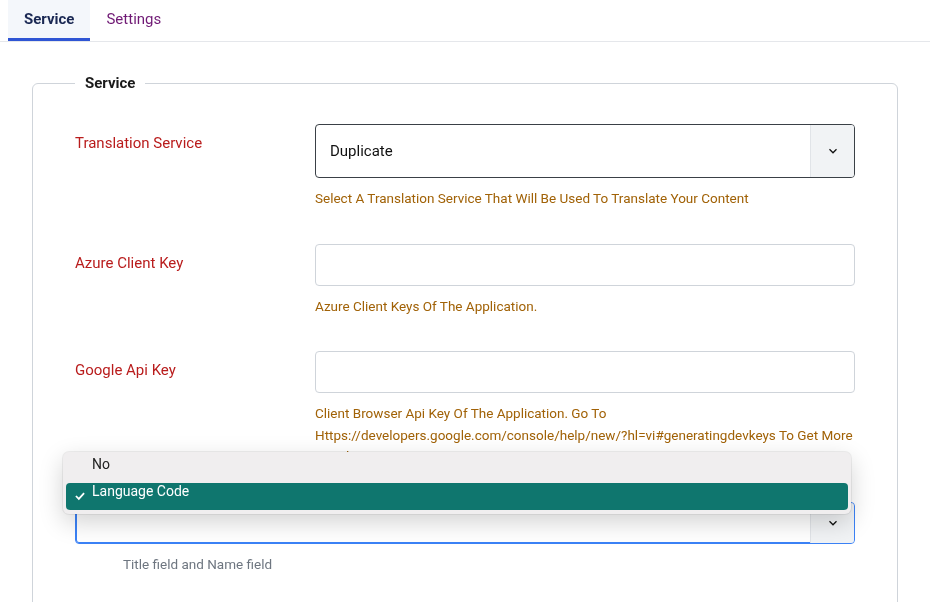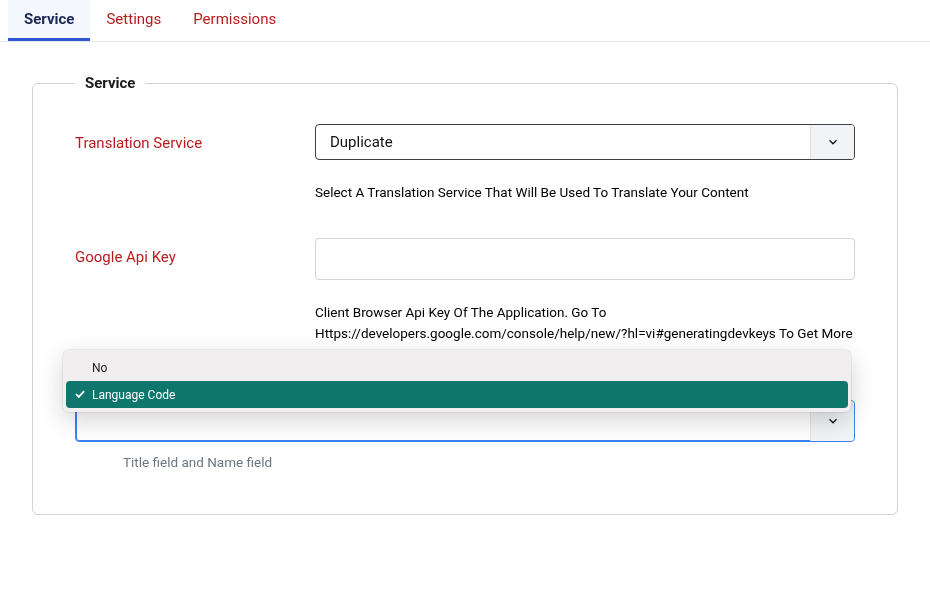--- a/index.html
+++ b/index.html
@@ -15,21 +15,21 @@
 
   
   .tabs {
     display: flex;
     border-bottom: 1px solid #e5e7eb;
     padding-left: 8px;
   }
   .tab {
     padding: 10px 16px 10px 16px;
     font-size: 15px;
-    color: #b91c1c;
+    color: #701a75;
     cursor: pointer;
     border-bottom: 3px solid transparent;
   }
   .tab.active {
     font-weight: 700;
     color: #1a2853;
     border-bottom: 3px solid #2f55d4;
     background: #f4f7fb;
   }
 
@@ -66,21 +66,21 @@
     flex: 1;
     position: relative;
   }
 
   
   .select {
     display: flex;
     align-items: center;
     justify-content: space-between;
     width: 100%;
-    height: 36px;
+    height: 54px;
     border: 1px solid #3a4046;
     border-radius: 4px;
     background: #fff;
     overflow: hidden;
     cursor: pointer;
   }
   .select .sel-text {
     padding: 0 14px;
     color: #111;
   }
@@ -100,23 +100,23 @@
     width: 100%;
     height: 42px;
     border: 1px solid #cfd4da;
     border-radius: 4px;
     padding: 0 12px;
     font-size: 15px;
     outline: none;
   }
 
   .help {
-    margin-top: 22px;
+    margin-top: 10px;
     font-size: 13.5px;
-    color: #000000;
+    color: #a16207;
     line-height: 1.6;
   }
 
   
   .suffix-select {
     display: flex;
     align-items: center;
     justify-content: flex-end;
     width: 100%;
     height: 42px;
@@ -140,24 +140,23 @@
     left: -12px;
     right: 4px;
     background: #f0eeef;
     border-radius: 6px;
     box-shadow: 0 8px 24px rgba(0,0,0,0.18), 0 0 0 1px rgba(0,0,0,0.06);
     padding: 4px 0;
     z-index: 50;
   }
   .dropdown .opt {
     display: flex;
-    align-items: center;
     height: 27px;
     padding: 0 10px 0 26px;
-    font-size: 12px;
+    font-size: 14px;
     color: #222;
     margin: 0 3px;
     border-radius: 4px;
     position: relative;
     cursor: pointer;
   }
   .dropdown .opt.selected {
     background: #0f766e;
     color: #fff;
   }
@@ -180,21 +179,20 @@
     z-index: 1;
     margin-left: 48px;
   }
 </style>
 </head>
 <body>
 
 <div class="tabs">
   <div class="tab active">Service</div>
   <div class="tab">Settings</div>
-  <div class="tab">Permissions</div>
 </div>
 
 <div class="panel-wrap">
   <fieldset class="panel">
     <legend>Service</legend>
 
     <div class="row">
       <div class="label-col">Translation Service</div>
       <div class="field-col">
         <div class="select">
@@ -202,20 +200,27 @@
           <span class="sel-btn">
             <svg class="chevron" viewBox="0 0 24 24" fill="none" stroke="#111" stroke-width="2.2">
                 <polyline points="6 9 12 15 18 9"></polyline>
               </svg>
           </span>
         </div>
         <div class="help">Select A Translation Service That Will Be Used To Translate Your Content</div>
       </div>
     </div>
 
+    <div class="row">
+      <div class="label-col">Azure Client Key</div>
+      <div class="field-col">
+        <input class="text-input" type="text" value="" style="">
+        <div class="help">Azure Client Keys Of The Application.</div>
+      </div>
+    </div>
 
     <div class="row">
       <div class="label-col">Google Api Key</div>
       <div class="field-col">
         <input class="text-input" type="text" value="" style="">
         <div class="help">Client Browser Api Key Of The Application. Go To Https://developers.google.com/console/help/new/?hl=vi#generatingdevkeys To Get More Details.</div>
       </div>
     </div>
 
     <div class="row" style="margin-bottom:0;">

